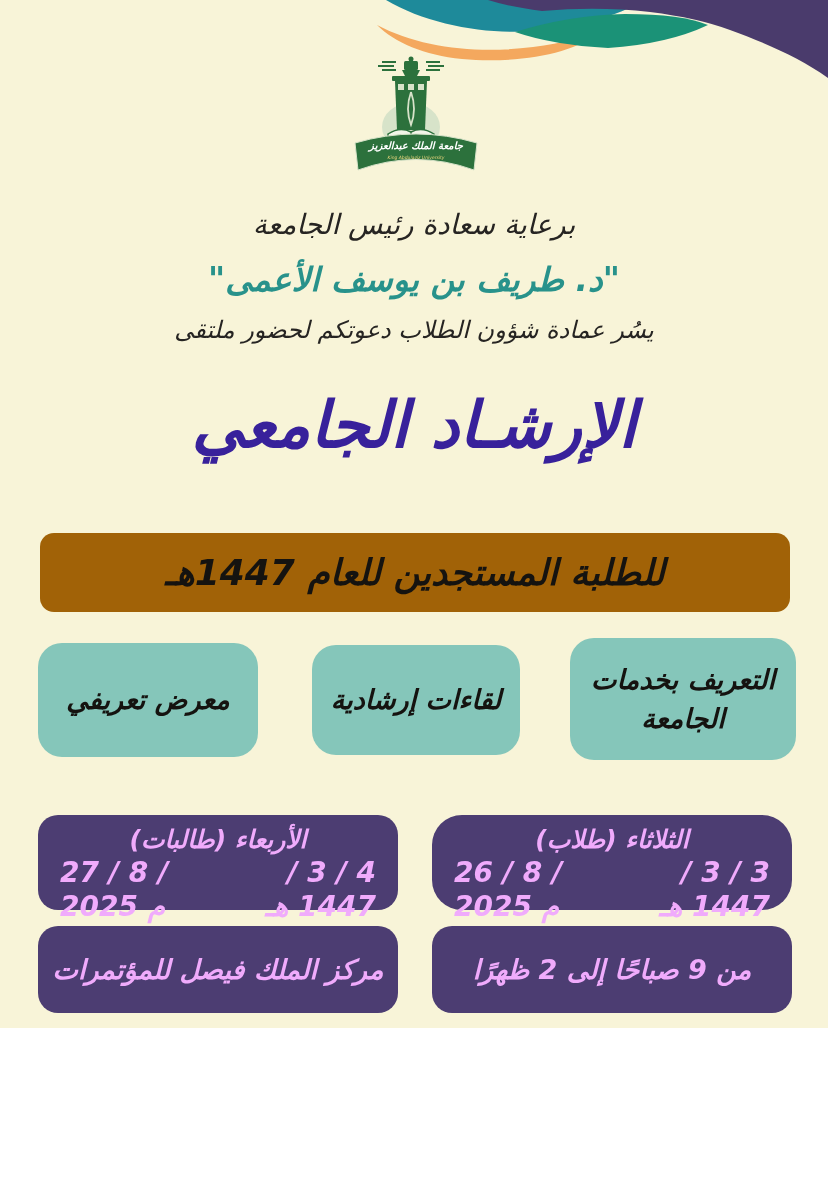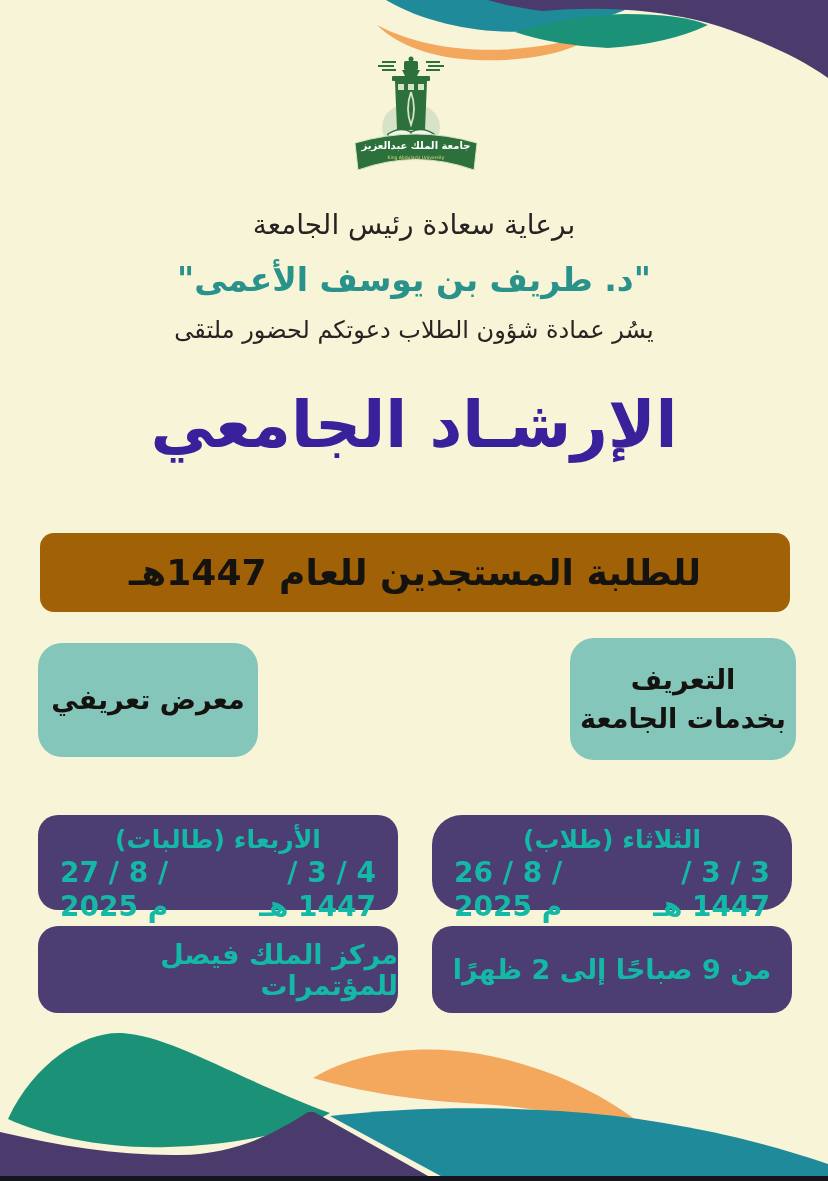--- a/index.html
+++ b/index.html
@@ -1,19 +1,19 @@
 <!DOCTYPE html>
 <html lang="ar"><head>
 <meta charset="utf-8">
 <style>
   html,body { margin:0; padding:0; }
   body { font-family:"DejaVu Sans", sans-serif; }
   .poster{
-    position:relative; width:828px; height:1181px;
-    background:#f8f4d8; overflow:hidden;
+    position:relative; width:828px; height:1028px;
+    background:#f8f4d8; overflow:hidden;font-style:italic;
   }
   .abs { position:absolute; }
   .txt-center { width:100%; text-align:center; direction:rtl; }
 
   .patronage   { top:208px; font-size:28px; color:#262422; }
   .president   { top:260px; font-size:33px; font-weight:bold; color:#28928b; }
   .invitation  { top:316px; font-size:24px; color:#262422; }
   .event-title { top:388px; font-size:64px; font-weight:bold; color:#38219b; }
 
   .audience-banner{
@@ -28,21 +28,21 @@
     display:flex; align-items:center; justify-content:center;
     font-size:27px; font-weight:bold; color:#151310;
     direction:rtl; text-align:center; line-height:1.45; padding:0 8px;
     box-sizing:border-box;
   }
   .feature-services   { left:570px; top:638px; width:226px; height:122px; }
   .feature-meetings   { left:312px; top:645px; width:208px; height:110px; }
   .feature-exhibition { left:38px;  top:643px; width:220px; height:114px; }
 
   .purple-box{
-    background:#4c3d72; border-radius:20px; color:#14b8a6;
+    background:#4c3d72; border-radius:20px; color:#f0abfc;
     box-sizing:border-box; direction:rtl;
   }
   .session-box{ top:815px; width:360px; height:95px; padding-top:10px; }
   .session-males   { left:432px;border-radius:30px; }
   .session-females { left:38px; }
   .session-day{ text-align:center; font-size:25px; font-weight:bold; line-height:30px; }
   .dateline{
     display:flex; justify-content:space-between; direction:ltr;
     padding:0 22px; margin-top:1px;
     font-size:28px; font-weight:bold; line-height:34px;
@@ -103,20 +103,21 @@
   </svg>
 
   <div class="abs txt-center patronage">برعاية سعادة رئيس الجامعة</div>
   <div class="abs txt-center president">"د. طريف بن يوسف الأعمى"</div>
   <div class="abs txt-center invitation">يسُر عمادة شؤون الطلاب دعوتكم لحضور ملتقى</div>
   <div class="abs txt-center event-title">الإرشـاد الجامعي</div>
 
   <div class="abs audience-banner">للطلبة المستجدين للعام 1447هـ</div>
 
   <div class="abs feature-box feature-services">التعريف بخدمات الجامعة</div>
+  <div class="abs feature-box feature-meetings">لقاءات إرشادية</div>
   <div class="abs feature-box feature-exhibition">معرض تعريفي</div>
 
   <div class="abs purple-box session-box session-males">
     <div class="session-day">الثلاثاء (طلاب)</div>
     <div class="dateline">
       <span dir="ltr">26 / 8 / 2025 م</span>
       <span dir="rtl">3 / 3 / 1447 هـ</span>
     </div>
   </div>
   <div class="abs purple-box session-box session-females">

